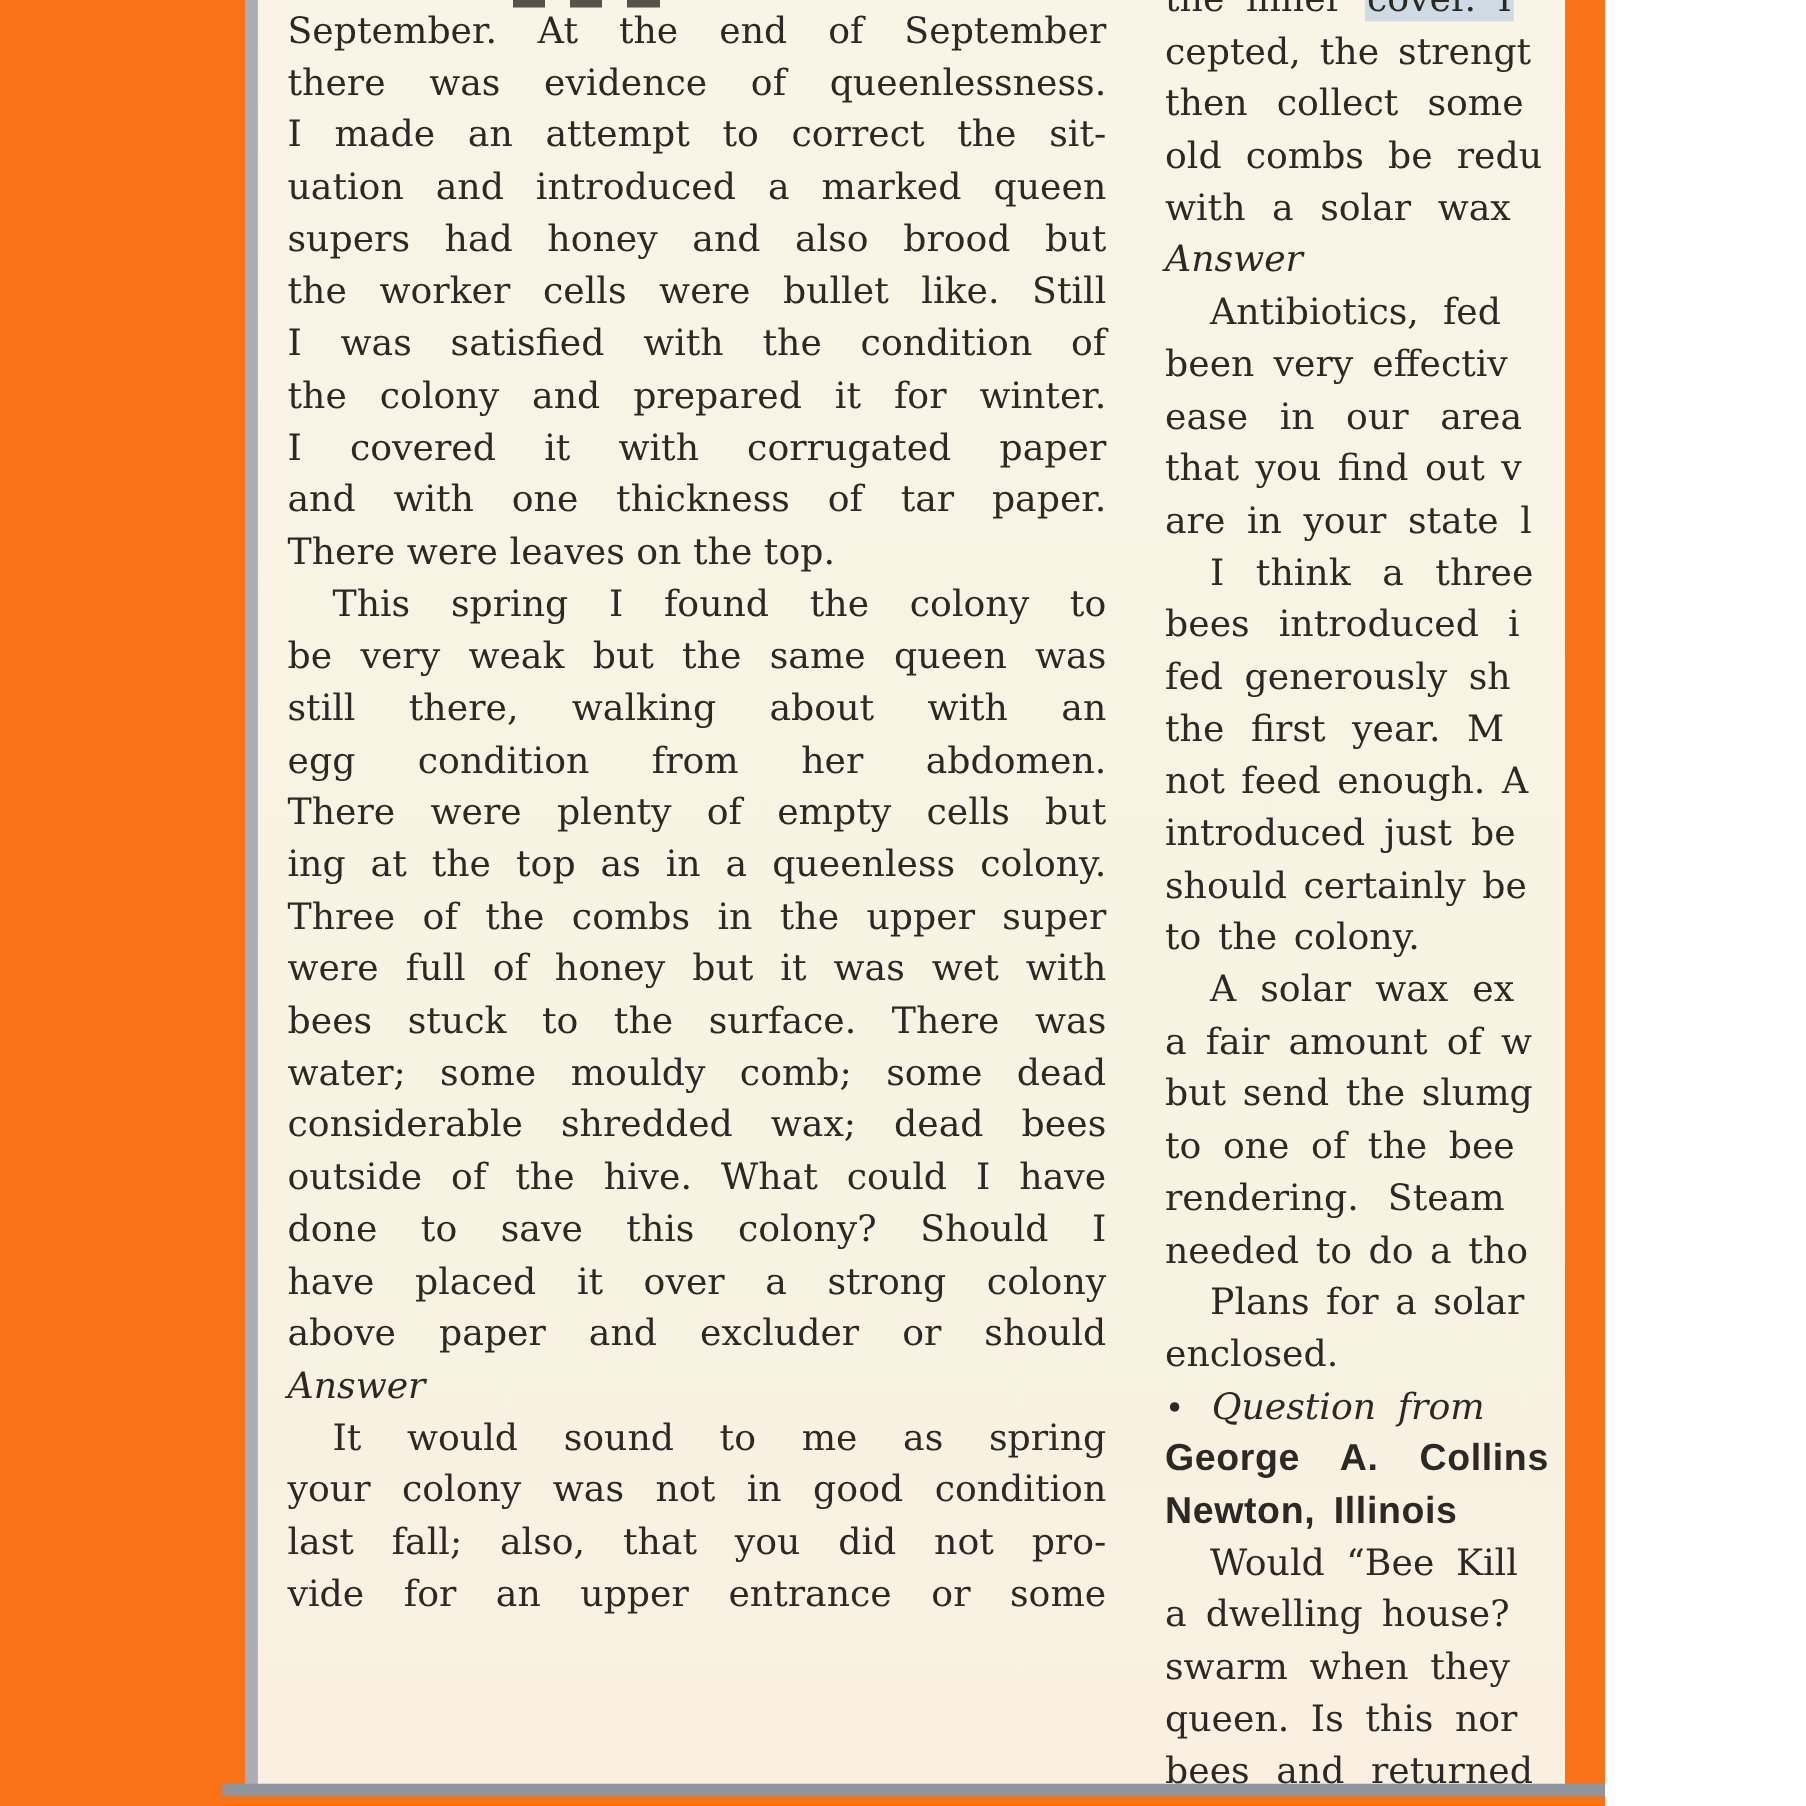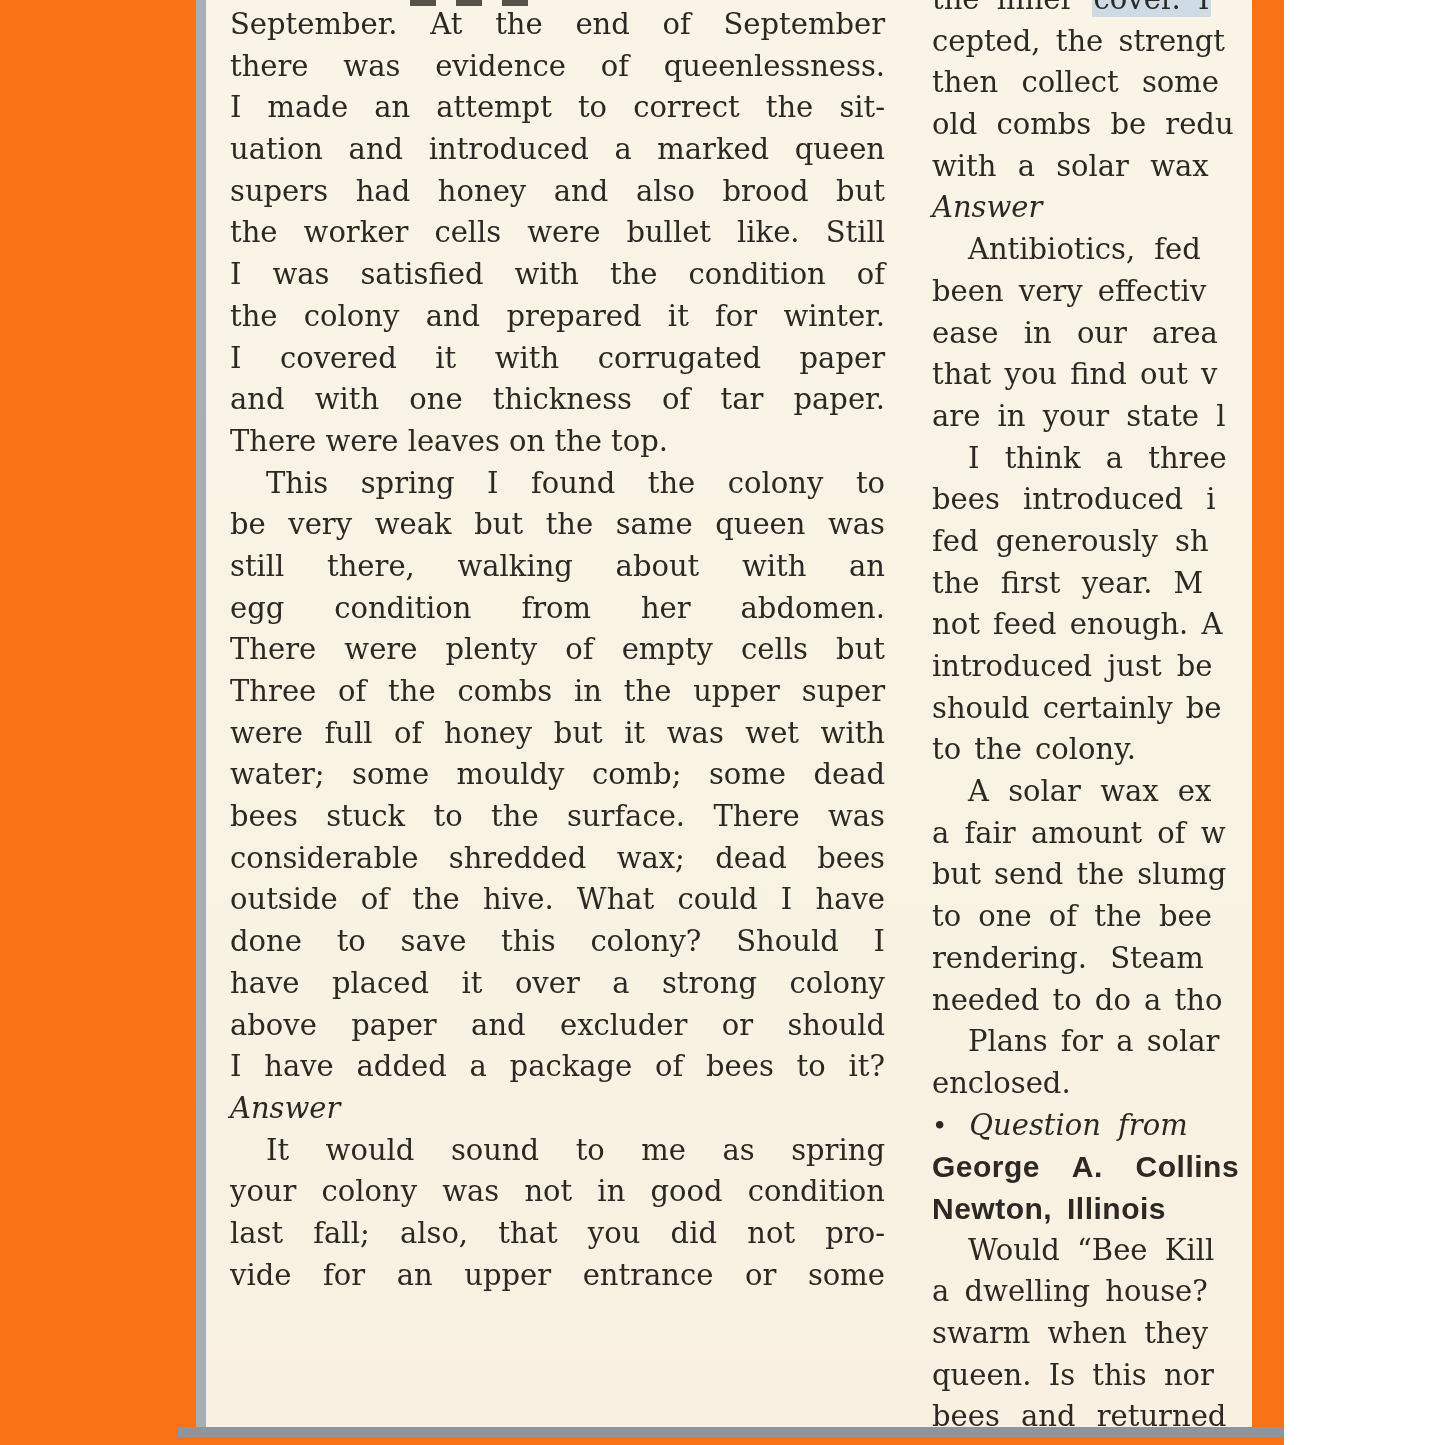--- a/index.html
+++ b/index.html
@@ -44,30 +44,30 @@
         <div class="line">I was satisfied with the condition of</div>
         <div class="line">the colony and prepared it for winter.</div>
         <div class="line">I covered it with corrugated paper</div>
         <div class="line">and with one thickness of tar paper.</div>
         <div class="line nj">There were leaves on the top.</div>
         <div class="line in">This spring I found the colony to</div>
         <div class="line">be very weak but the same queen was</div>
         <div class="line">still there, walking about with an</div>
         <div class="line">egg condition from her abdomen.</div>
         <div class="line">There were plenty of empty cells but</div>
+        <div class="line">ing at the top as in a queenless colony.</div>
         <div class="line">Three of the combs in the upper super</div>
         <div class="line">were full of honey but it was wet with</div>
+        <div class="line">bees stuck to the surface. There was</div>
         <div class="line">water; some mouldy comb; some dead</div>
-        <div class="line">bees stuck to the surface. There was</div>
         <div class="line">considerable shredded wax; dead bees</div>
         <div class="line">outside of the hive. What could I have</div>
         <div class="line">done to save this colony? Should I</div>
         <div class="line">have placed it over a strong colony</div>
         <div class="line">above paper and excluder or should</div>
-        <div class="line">I have added a package of bees to it?</div>
         <div class="line it nj">Answer</div>
         <div class="line in">It would sound to me as spring</div>
         <div class="line">your colony was not in good condition</div>
         <div class="line">last fall; also, that you did not pro-</div>
         <div class="line">vide for an upper entrance or some</div>
       </div>
     <div class="col col-right" id="col-right">
         <div class="line ct" style="word-spacing: 8px;">the inner <span class="hl">cover. I</span></div>
         <div class="line" style="word-spacing: 6px;">cepted, the strengt</div>
         <div class="line" style="word-spacing: 14px;">then collect some</div>

